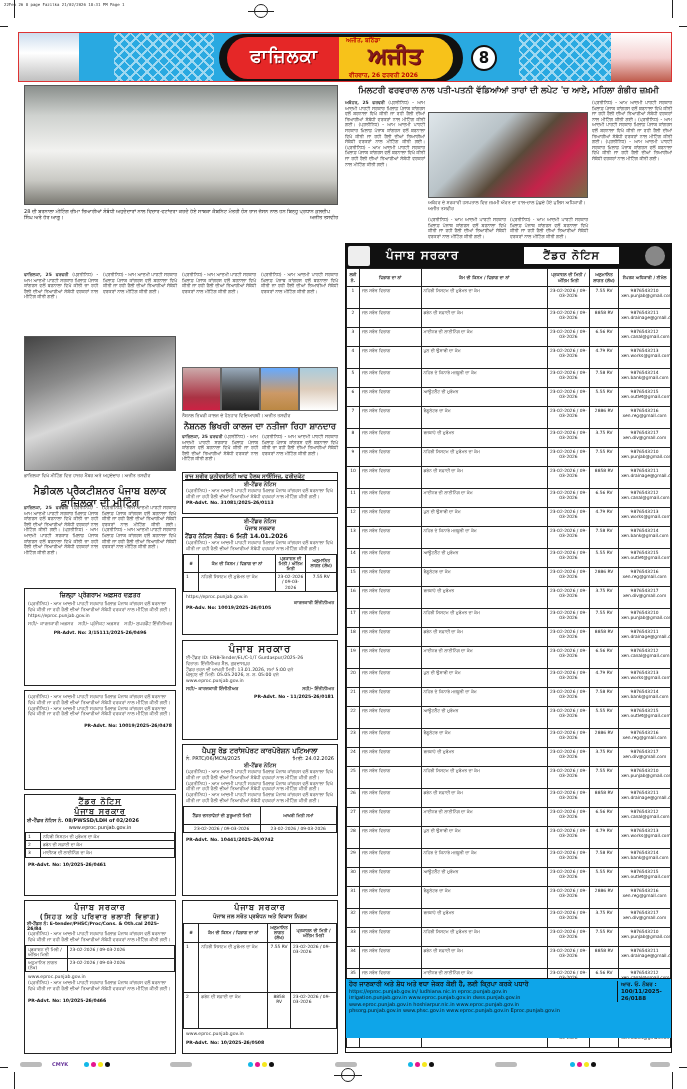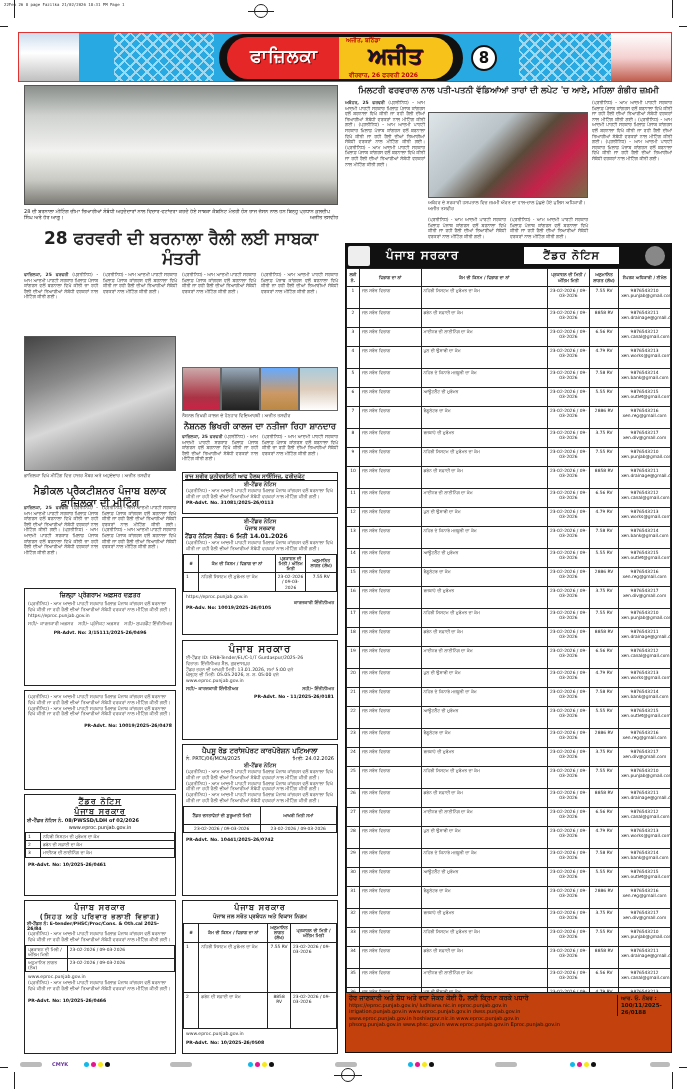--- a/index.html
+++ b/index.html
@@ -14,21 +14,21 @@
   .masthead { position: absolute; left: 18px; top: 32px; width: 654px; height: 50px; border: 1px solid #d33; background: #29a9e1; overflow: hidden; }
   .mh-left-img { position: absolute; left: 0; top: 0; width: 60px; height: 50px; background: linear-gradient(180deg,#cde 0%,#fff 40%,#bbb 100%); }
   .mh-right-img { position: absolute; right: 0; top: 0; width: 60px; height: 50px; background: linear-gradient(180deg,#fff 0%,#f4d0d0 50%,#b54 100%); }
   .mh-pattern { position: absolute; top: 0; height: 50px; width: 100px; background:
       repeating-linear-gradient(45deg, transparent 0 6px, #fff 6px 8px),
       repeating-linear-gradient(-45deg, transparent 0 6px, #fff 6px 8px); opacity: .55; }
   .mh-pill { position: absolute; left: 200px; top: 1px; width: 244px; height: 48px; border-radius: 24px; background: #111; }
   .mh-red { position: absolute; left: 208px; top: 4px; width: 112px; height: 42px; background: #e52727; border-radius: 21px 0 0 21px; }
   .mh-yellow { position: absolute; left: 320px; top: 4px; width: 114px; height: 42px; background: #f7c21a; border-radius: 0 21px 21px 0; }
   .mh-title-left { position: absolute; left: 212px; top: 12px; width: 106px; text-align: center; color: #fff; font-weight: bold; font-size: 18px; letter-spacing: 1px; text-shadow: 1px 1px 0 #700; }
-  .mh-title-right { position: absolute; left: 322px; top: 10px; width: 108px; text-align: center; color: #0f172a; font-weight: bold; font-size: 22px; text-shadow: 1px 1px 0 #700; }
+  .mh-title-right { position: absolute; left: 322px; top: 10px; width: 108px; text-align: center; color: #7f1d1d; font-weight: bold; font-size: 22px; text-shadow: 1px 1px 0 #700; }
   .mh-edition { position: absolute; left: 327px; top: 3px; font-size: 6px; color: #b00; font-weight: bold; }
   .mh-date { position: absolute; left: 330px; top: 38px; font-size: 6px; color: #b00; font-weight: bold; }
   .mh-page { position: absolute; left: 452px; top: 12px; width: 26px; height: 26px; border-radius: 50%; background: #fff; border: 2px solid #111; font-weight: bold; font-size: 15px; text-align: center; line-height: 22px; }
 
   
   .photo { position: absolute; border: 1px solid #555; }
   .caption { position: absolute; font-size: 5px; line-height: 6px; color: #222; }
   .headline { position: absolute; font-weight: bold; color: #222; text-align: center; }
   .textcol { position: absolute; font-size: 4.5px; line-height: 5.6px; color: #333; text-align: justify; }
   .box { position: absolute; border: 1px solid #222; background: #fff; overflow: hidden; }
@@ -81,21 +81,20 @@
   <div class="mh-page">8</div>
   <div class="mh-right-img"></div>
 </div>
 
 <div class="photo" style="left:24px;top:85px;width:314px;height:120px;background:linear-gradient(180deg,#8a8f8c 0%,#cfd2cf 25%,#f2f2f0 55%,#c9c9c4 80%,#7b7a73 100%);"></div>
 <div class="caption" style="left:24px;top:208px;width:314px;">
   <span>28 ਦੀ ਬਰਨਾਲਾ ਮੀਟਿੰਗ ਚੀਮਾ ਤਿਆਰੀਆਂ ਸੰਬੰਧੀ ਅਹੁਦੇਦਾਰਾਂ ਨਾਲ ਵਿਚਾਰ-ਵਟਾਂਦਰਾ ਕਰਦੇ ਹੋਏ ਸਾਬਕਾ ਕੈਬਨਿਟ ਮੰਤਰੀ ਹੰਸ ਰਾਜ ਜੋਸਨ ਨਾਲ ਹਨ ਬਿਨ੍ਹੂ ਪ੍ਰਧਾਨ ਕੁਲਦੀਪ ਸਿੰਘ ਅਤੇ ਹੋਰ ਆਗੂ।</span>
   <span style="float:right">ਅਜੀਤ ਤਸਵੀਰ</span>
 </div>
 <div class="headline" style="left:24px;top:228px;width:314px;font-size:17px;line-height:20px;">
-  <div>28 ਫਰਵਰੀ ਦੀ ਬਰਨਾਲਾ ਰੈਲੀ ਲਈ ਸਾਬਕਾ ਮੰਤਰੀ</div>
 </div>
 <div class="textcol" style="left:24px;top:272px;width:74px;height:60px;"><b>ਫਾਜ਼ਿਲਕਾ, 25 ਫਰਵਰੀ</b> <span>(ਪ੍ਰਤੀਨਿਧ) - ਆਮ ਆਦਮੀ ਪਾਰਟੀ ਸਰਕਾਰ ਖ਼ਿਲਾਫ਼ ਪੰਜਾਬ ਕਾਂਗਰਸ ਵਲੋਂ ਬਰਨਾਲਾ ਵਿਖੇ ਕੀਤੀ ਜਾ ਰਹੀ ਰੈਲੀ ਦੀਆਂ ਤਿਆਰੀਆਂ ਸੰਬੰਧੀ ਵਰਕਰਾਂ ਨਾਲ ਮੀਟਿੰਗ ਕੀਤੀ ਗਈ।</span></div>
 <div class="textcol" style="left:103px;top:272px;width:74px;height:60px;">(ਪ੍ਰਤੀਨਿਧ) - ਆਮ ਆਦਮੀ ਪਾਰਟੀ ਸਰਕਾਰ ਖ਼ਿਲਾਫ਼ ਪੰਜਾਬ ਕਾਂਗਰਸ ਵਲੋਂ ਬਰਨਾਲਾ ਵਿਖੇ ਕੀਤੀ ਜਾ ਰਹੀ ਰੈਲੀ ਦੀਆਂ ਤਿਆਰੀਆਂ ਸੰਬੰਧੀ ਵਰਕਰਾਂ ਨਾਲ ਮੀਟਿੰਗ ਕੀਤੀ ਗਈ।</div>
 <div class="textcol" style="left:182px;top:272px;width:74px;height:60px;">(ਪ੍ਰਤੀਨਿਧ) - ਆਮ ਆਦਮੀ ਪਾਰਟੀ ਸਰਕਾਰ ਖ਼ਿਲਾਫ਼ ਪੰਜਾਬ ਕਾਂਗਰਸ ਵਲੋਂ ਬਰਨਾਲਾ ਵਿਖੇ ਕੀਤੀ ਜਾ ਰਹੀ ਰੈਲੀ ਦੀਆਂ ਤਿਆਰੀਆਂ ਸੰਬੰਧੀ ਵਰਕਰਾਂ ਨਾਲ ਮੀਟਿੰਗ ਕੀਤੀ ਗਈ।</div>
 <div class="textcol" style="left:261px;top:272px;width:77px;height:60px;">(ਪ੍ਰਤੀਨਿਧ) - ਆਮ ਆਦਮੀ ਪਾਰਟੀ ਸਰਕਾਰ ਖ਼ਿਲਾਫ਼ ਪੰਜਾਬ ਕਾਂਗਰਸ ਵਲੋਂ ਬਰਨਾਲਾ ਵਿਖੇ ਕੀਤੀ ਜਾ ਰਹੀ ਰੈਲੀ ਦੀਆਂ ਤਿਆਰੀਆਂ ਸੰਬੰਧੀ ਵਰਕਰਾਂ ਨਾਲ ਮੀਟਿੰਗ ਕੀਤੀ ਗਈ।</div>
 
 <div class="photo" style="left:24px;top:336px;width:152px;height:135px;background:linear-gradient(160deg,#444 0%,#8a8a8a 30%,#d8d8d8 55%,#555 100%);"></div>
 <div class="caption" style="left:24px;top:473px;width:152px;font-size:4.6px;">
   <span>ਫ਼ਾਜ਼ਿਲਕਾ ਵਿਖੇ ਮੀਟਿੰਗ ਵਿਚ ਹਾਜ਼ਰ ਮੈਂਬਰ ਅਤੇ ਅਹੁਦੇਦਾਰ।</span> <span>ਅਜੀਤ ਤਸਵੀਰ</span>
 </div>
@@ -615,21 +614,21 @@
         <tr style="height: 19px;">
           <td class="c">38</td>
           <td>ਜਲ ਸਰੋਤ ਵਿਭਾਗ</td>
           <td>ਆਊਟਲੈੱਟ ਦੀ ਮੁਰੰਮਤ</td>
           <td class="c">23-02-2026 / 09-03-2026</td>
           <td class="c">5.55 RV</td>
           <td class="c">9876543215 xen.outlet@gmail.com</td>
         </tr>
       </tbody>
   </table>
-  <div class="t-foot" style="position:absolute;left:0;bottom:0;width:100%;height:60px;background:#c2410c;margin-top:48px;">
+  <div class="t-foot" style="position:absolute;left:0;bottom:14px;width:100%;height:60px;background:#0ea5e9;margin-top:48px;">
     <div class="fl">ਹੋਰ ਜਾਣਕਾਰੀ ਅਤੇ ਸ਼ੋਧ ਅਤੇ ਵਧਾ ਜੇਕਰ ਕੋਈ ਹੈ, ਲਈ ਕ੍ਰਿਪਾ ਕਰਕੇ ਪਧਾਰੋ</div>
     <div>https://eproc.punjab.gov.in/ ludhiana.nic.in eproc.punjab.gov.in</div>
     <div>irrigation.punjab.gov.in www.eproc.punjab.gov.in dwss.punjab.gov.in</div>
     <div>www.eproc.punjab.gov.in hoshiarpur.nic.in www.eproc.punjab.gov.in</div>
     <div>phsorg.punjab.gov.in www.phsc.gov.in www.eproc.punjab.gov.in Eproc.punjab.gov.in</div>
     <div class="rno">ਆਰ. ਓ. ਨੰਬਰ : 100/11/2025-26/0188</div>
   </div>
 </div>
 
 <div class="grey" style="left:20px"></div>

